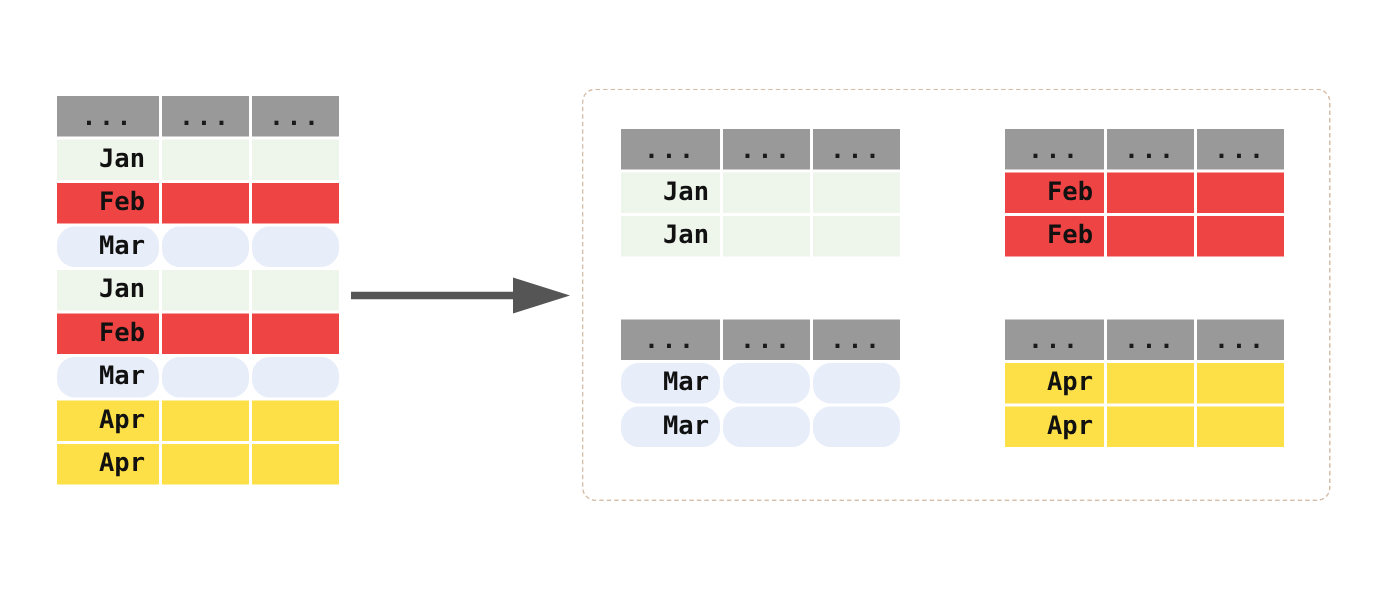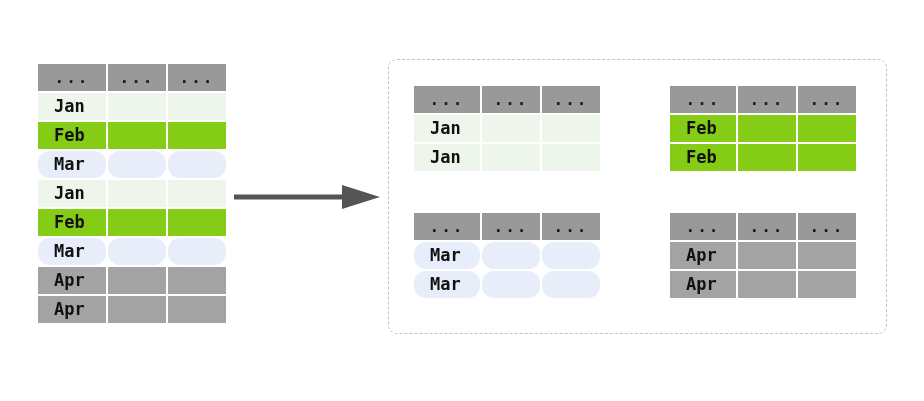--- a/index.html
+++ b/index.html
@@ -35,27 +35,27 @@
     line-height: 27px;
     white-space: nowrap;
   }
   .tbl th {
     background: #999999;
     color: #1a1a1a;
     text-align: center;
     letter-spacing: 2px;
     font-size: 16px;
   }
-  .tbl td.lbl { padding-left: 16px; }
+  .tbl td.lbl { padding-left: 28px; }
 
   
   .tint-jan { background: #eef5ea; }
-  .tint-feb { background: #84cc16; }
+  .tint-feb { background: #ef4444; }
   .tint-mar { background: #e7edf9; border-radius: 12px; }
-  .tint-apr { background: #a3a3a3; }
+  .tint-apr { background: #fde047; }
 
   
   #source-table {
     left: 36px;
     top: 62px;
   }
   #source-table col.c1 { width: 68px; }
   #source-table col.c2 { width: 58px; }
   #source-table col.c3 { width: 58px; }
 

